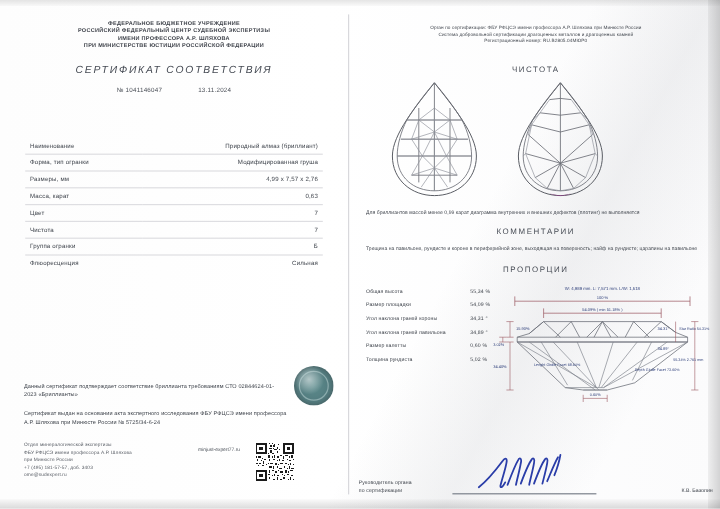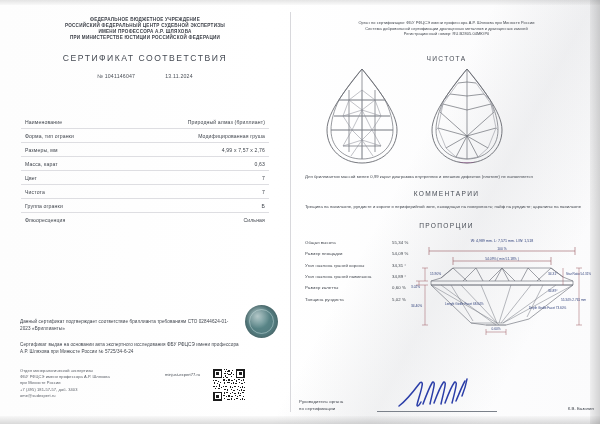--- a/index.html
+++ b/index.html
@@ -31,21 +31,21 @@
   .right{position:absolute;left:293px;top:0;width:307px;height:424px;}
 
   
   .org{
     text-align:center;margin-top:17px;
     font-size:4.6px;letter-spacing:0.25px;color:#3d4149;line-height:6.1px;
     text-transform:uppercase;font-weight:bold;
   }
   .cert-title{
     text-align:center;margin-top:12px;
-    font-size:8.6px;letter-spacing:1.5px;color:#454a53;font-weight:400;
+    font-size:8.6px;letter-spacing:1.5px;color:#454a53;font-weight:400;font-style:italic;
   }
   .cert-meta{
     display:flex;justify-content:center;gap:30px;
     margin-top:10px;font-size:5.2px;color:#4a4f57;letter-spacing:.2px;
   }
 
   table.props{
     margin:36px auto 0 auto;width:248px;border-collapse:collapse;
   }
   table.props td{

